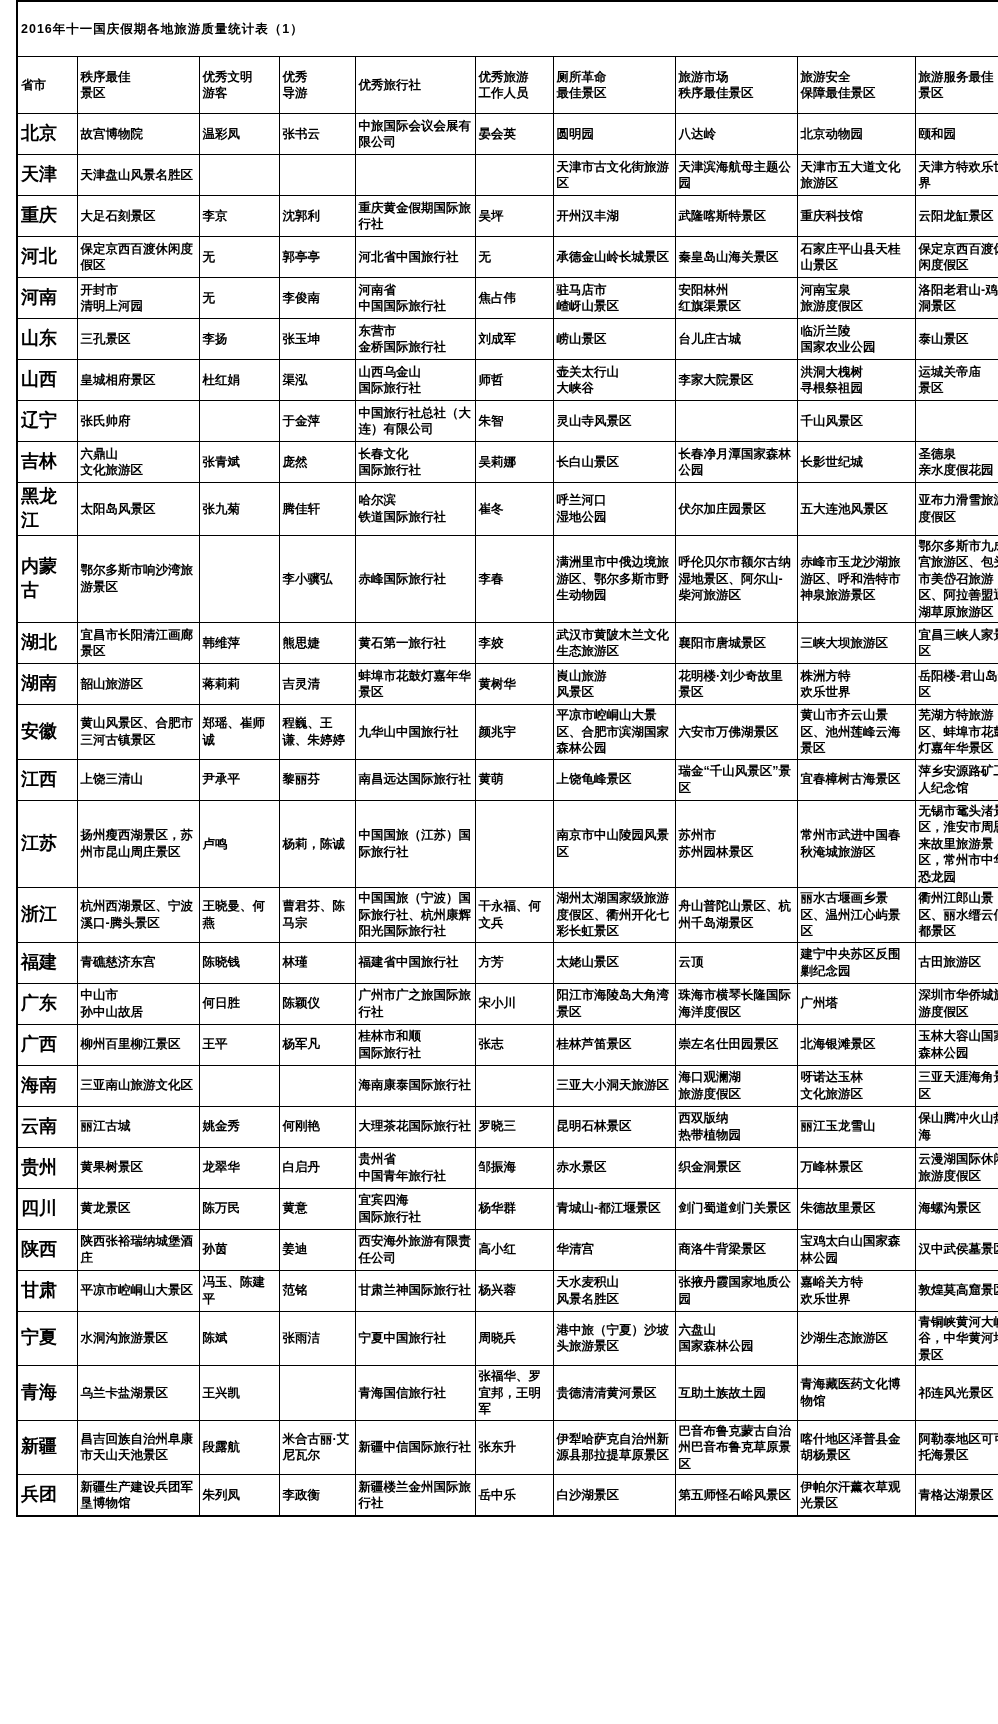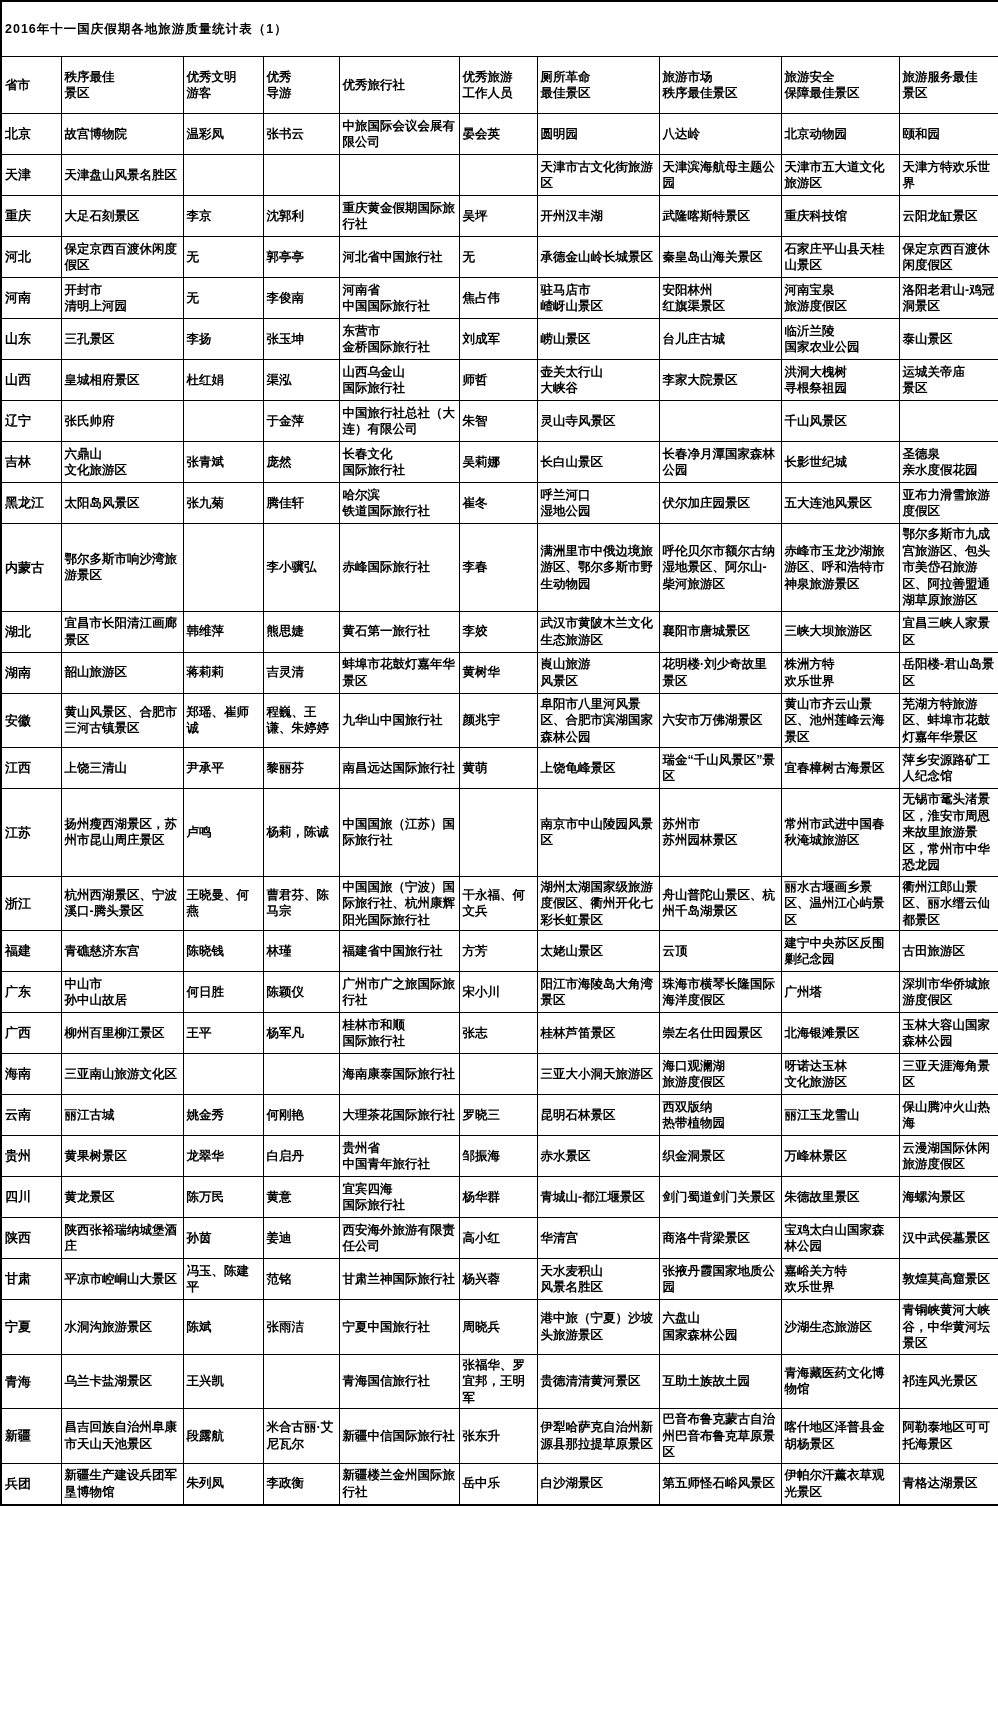--- a/index.html
+++ b/index.html
@@ -4,20 +4,21 @@
 <style>
   html, body {
     margin: 0;
     padding: 0;
     background: #ffffff;
     font-family: "Liberation Sans", "DejaVu Sans", sans-serif;
   }
   .page {
     width: 810px;
     box-sizing: border-box;
+    margin-left: 16px;
   }
   table.stat-table {
     width: 998px;
     table-layout: fixed;
     border-collapse: collapse;
     border: 2px solid #000;
     background: #fff;
   }
   table.stat-table td, table.stat-table th {
     border: 1px solid #000;
@@ -38,21 +39,21 @@
     font-weight: bold;
     height: 50px;
     letter-spacing: 1px;
     white-space: normal;
   }
   thead th {
     font-size: 13px;
     height: 52px;
   }
   tbody td { height: 36px; }
-  tbody td:first-child { font-size: 13px; }
+  tbody td:first-child { font-size: 18px; }
 </style>
 </head>
 <body>
 
 <div class="page">
   <table class="stat-table">
     <colgroup>
       <col style="width:60px">
       <col style="width:122px">
       <col style="width:80px">
@@ -264,21 +265,21 @@
 欢乐世界</td>
           <td>岳阳楼-君山岛景区</td>
         </tr>
         <tr>
           <td>安徽</td>
           <td>黄山风景区、合肥市三河古镇景区</td>
           <td>郑瑶、崔师诚</td>
           <td>程巍、王谦、朱婷婷</td>
           <td>九华山中国旅行社</td>
           <td>颜兆宇</td>
-          <td>阜阳市八里河风景区、合肥市滨湖国家森林公园</td>
+          <td>平凉市崆峒山大景区、合肥市滨湖国家森林公园</td>
           <td>六安市万佛湖景区</td>
           <td>黄山市齐云山景区、池州莲峰云海景区</td>
           <td>芜湖方特旅游区、蚌埠市花鼓灯嘉年华景区</td>
         </tr>
         <tr>
           <td>江西</td>
           <td>上饶三清山</td>
           <td>尹承平</td>
           <td>黎丽芬</td>
           <td>南昌远达国际旅行社</td>

